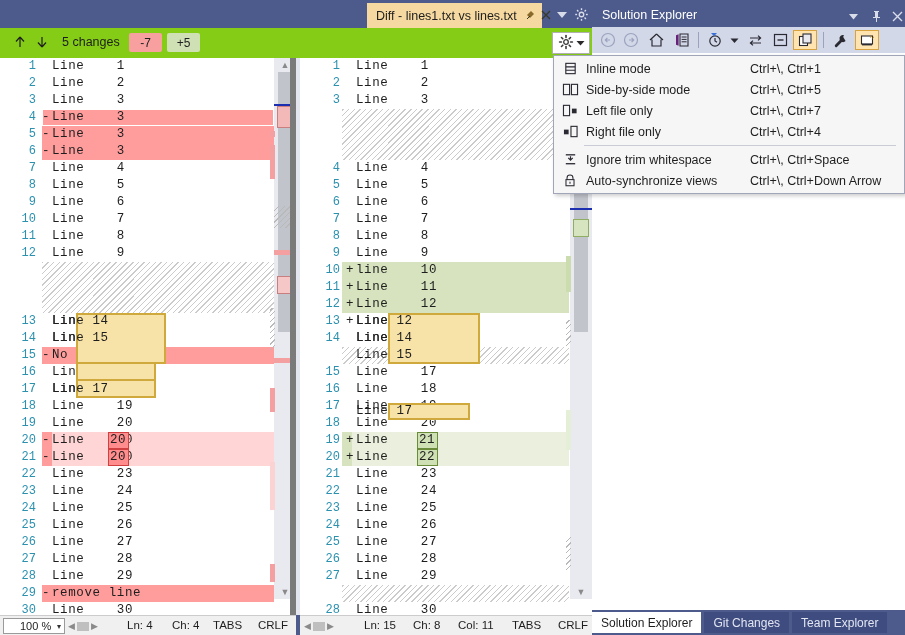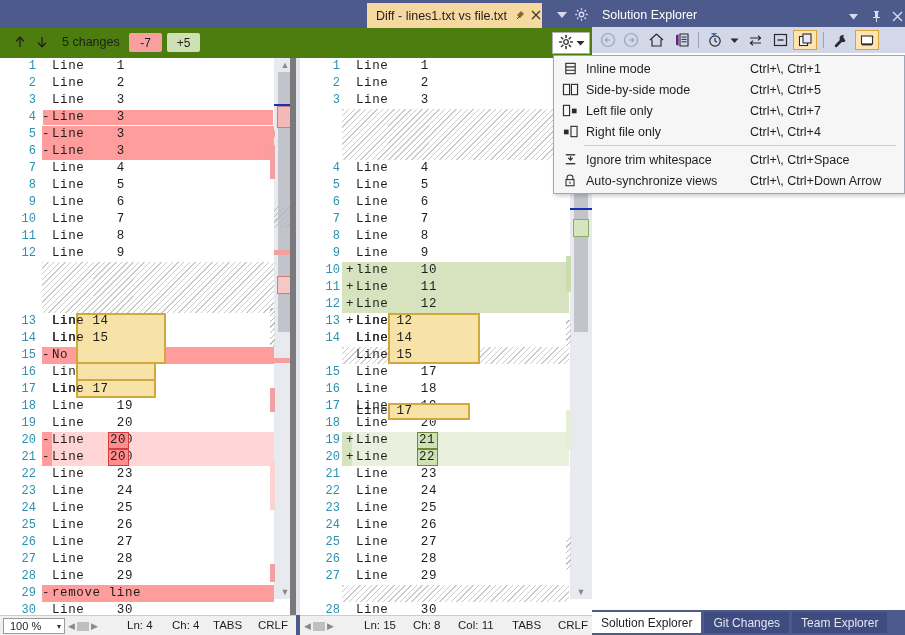--- a/index.html
+++ b/index.html
@@ -22,21 +22,21 @@
             color:#1E1E1E;font-size:12.5px;display:flex;align-items:center;
             padding-left:9px;box-sizing:border-box;gap:5px;}
   .tab-diff .lbl{flex:0 0 auto;}
   .tab-diff .pin{font-size:11px;color:#4A4A3A;margin-left:3px;}
   .tab-diff .cls{font-size:12px;color:#3A3A2A;}
   .tab-caret{position:absolute;left:554px;top:8px;width:16px;height:14px;color:#D8DCEA;
              display:flex;align-items:center;justify-content:center;font-size:10px;}
   .tab-gear{position:absolute;left:574px;top:7px;width:16px;height:16px;color:#D8DCEA;}
 
   
-  .difftool{position:absolute;left:0;top:28px;width:592px;height:30px;background:#4d7c0f;
+  .difftool{position:absolute;left:0;top:28px;width:592px;height:30px;background:#84cc16;
             border-bottom:1px solid #C8C8C8;}
   .dt-up{position:absolute;left:12px;top:6px;width:18px;height:18px;color:#1F1F1F;}
   .dt-dn{position:absolute;left:34px;top:6px;width:18px;height:18px;color:#1F1F1F;}
   .dt-changes{position:absolute;left:62px;top:7px;font-size:12.5px;color:#1E1E1E;}
   .dt-minus{position:absolute;left:129px;top:5px;width:33px;height:19px;background:#F8A0A0;
             border-radius:2px;color:#1E1E1E;font-size:12px;display:flex;align-items:center;justify-content:center;}
   .dt-plus{position:absolute;left:167px;top:5px;width:33px;height:19px;background:#CFE0B4;
            border-radius:2px;color:#1E1E1E;font-size:12px;display:flex;align-items:center;justify-content:center;}
   .dt-settings{position:absolute;left:552px;top:32px;width:38px;height:22px;background:#FFFFFF;
                border:1px solid #B0B0B0;display:flex;align-items:center;gap:2px;
@@ -105,21 +105,21 @@
 
   .pane-rightedge{position:absolute;left:290px;top:58px;width:6px;height:557px;background:#7A7A7A;}
 
   
   .sbar{position:absolute;top:615px;height:20px;background:#F0F0F0;border-top:1px solid #CCCCCC;
         box-sizing:border-box;font-size:11.5px;color:#1E1E1E;}
   .sbarL{left:0;width:296px;}
   .sbarR{left:300px;width:292px;}
   .zoomsel{position:absolute;left:3px;top:2px;width:62px;height:16px;background:#FFFFFF;
            border:1px solid #9A9A9A;box-sizing:border-box;display:flex;align-items:center;
-           padding-left:6px;font-size:11px;}
+           padding-left:16px;font-size:11px;}
   .zoomsel .car{position:absolute;right:3px;font-size:8px;color:#333;}
   .hscroll{position:absolute;height:16px;display:flex;align-items:center;gap:2px;color:#8A8A8A;font-size:9px;}
   .hscroll .blk{width:12px;height:9px;background:#BFBFBF;}
   .sb-item{position:absolute;top:3px;}
 
   
   .se{position:absolute;left:592px;top:0;width:313px;height:635px;background:#4D5A8C;}
   .se-title{position:absolute;left:0;top:4px;width:313px;height:22px;color:#FFFFFF;
             font-size:12.5px;display:flex;align-items:center;padding-left:10px;box-sizing:border-box;}
   .se-tbtn{position:absolute;top:8px;width:16px;height:16px;color:#D9DDEA;
@@ -145,21 +145,21 @@
   .mi .key{position:absolute;left:196px;color:#1E1E1E;}
   .msep{height:1px;background:#C9CCD6;margin:3px 8px 3px 30px;}
 </style>
 </head>
 <body>
 
 <div class="app">
 
   <div class="tabstrip">
     <div class="tab-diff">
-      <span class="lbl">Diff - lines1.txt vs file.txt</span>
+      <span class="lbl">Diff - lines1.txt vs lines.txt</span>
       <span class="pin">
         <svg width="11" height="11" viewBox="0 0 11 11">
             <path d="M2 6 L6 2 L9 5 L5 9 Z" fill="#8A6A2A"></path>
             <path d="M5 7 L2 10" stroke="#3A3A2A" stroke-width="1" fill="none"></path>
           </svg>
       </span>
       <span class="cls">
         <svg width="10" height="10" viewBox="0 0 10 10">
             <path d="M1 1 L9 9 M9 1 L1 9" stroke="#3A3A2A" stroke-width="1.3" fill="none"></path>
           </svg>

